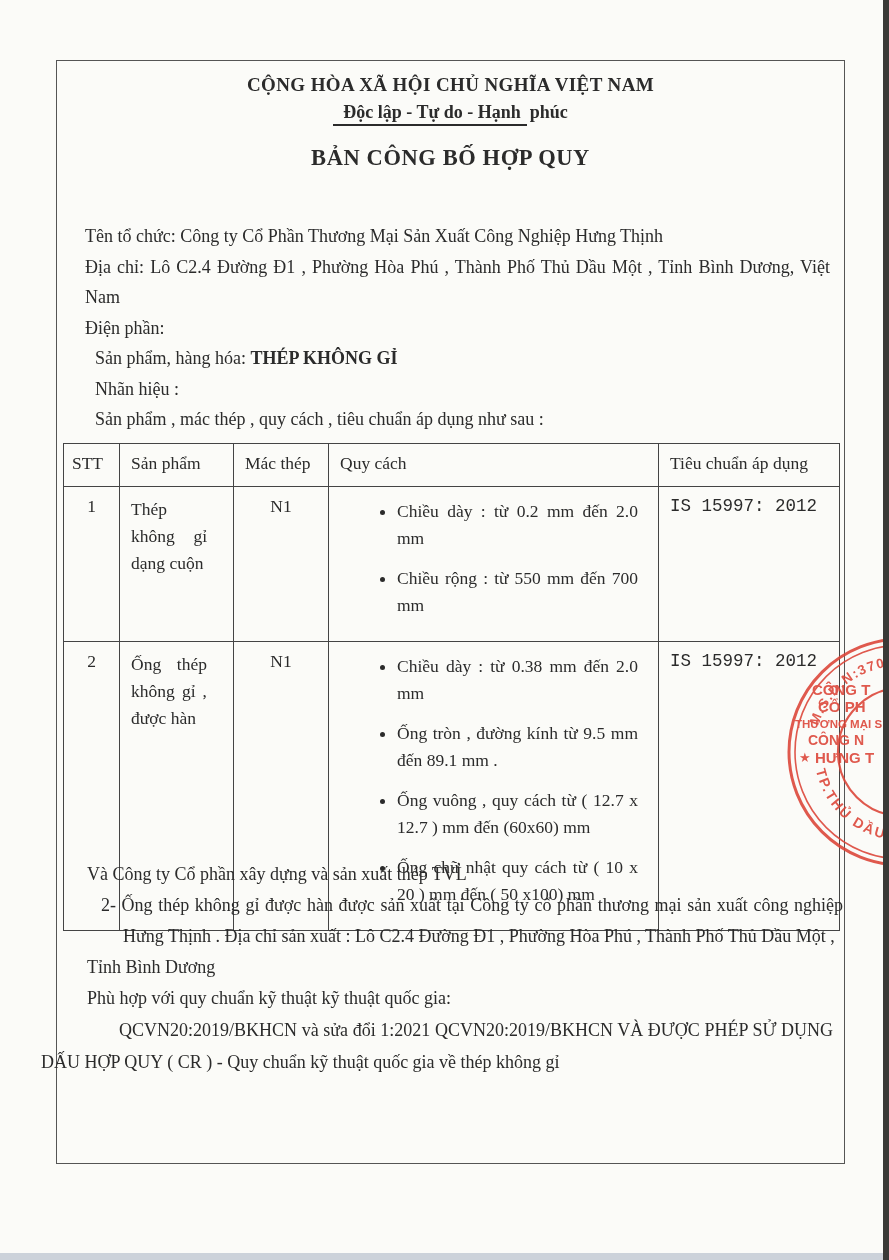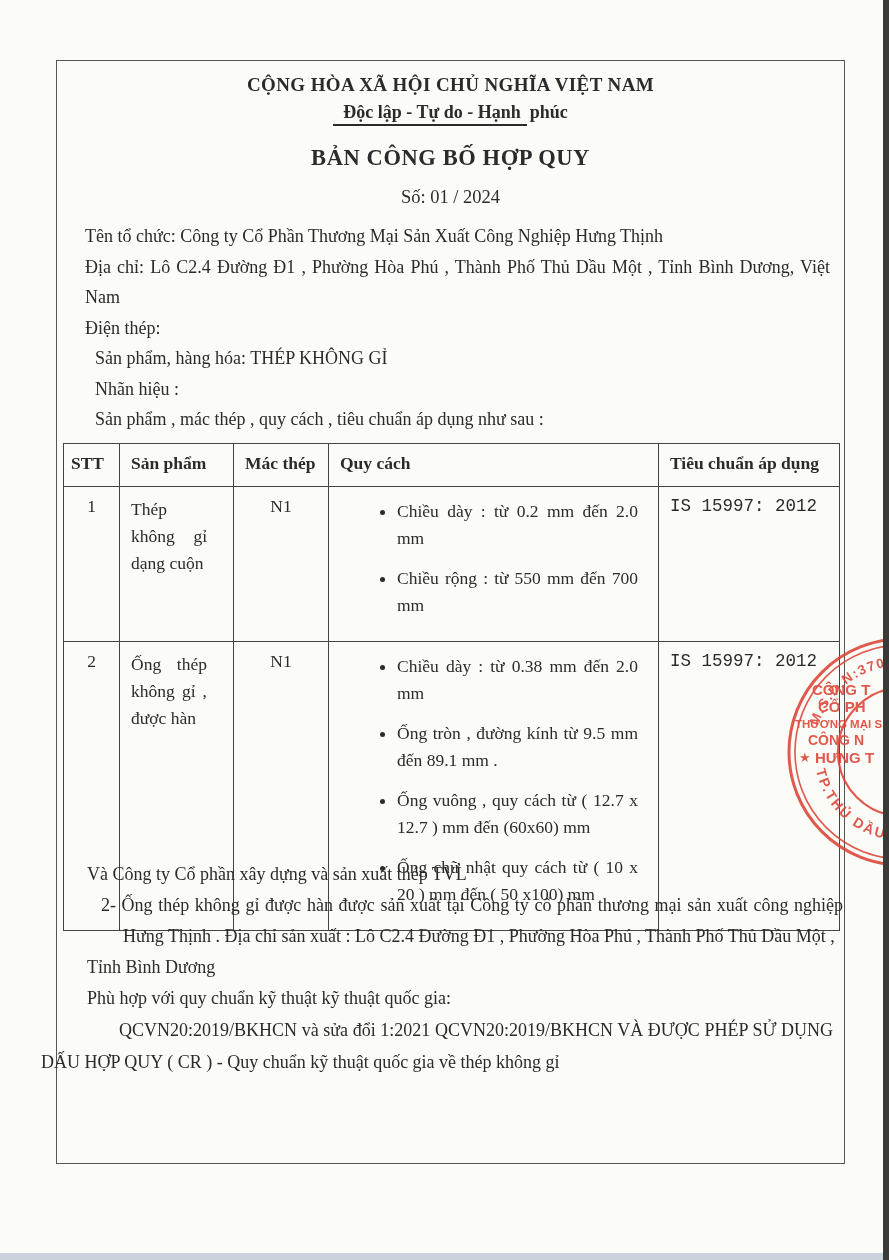--- a/index.html
+++ b/index.html
@@ -23,31 +23,31 @@
     font-weight:bold;font-size:18px;}
   .motto .u{border-bottom:2.2px solid #2b2b2b;padding:0 6px 2px 10px;text-align:center;}
   .motto .tail{padding-left:3px;}
   .doc-title{position:absolute;left:0;top:84px;width:100%;text-align:center;
     font-weight:bold;font-size:22.5px;letter-spacing:.6px;}
   .doc-number{position:absolute;left:0;top:126px;width:100%;text-align:center;font-size:18.5px;}
   
   .info{position:absolute;left:20px;top:160px;width:745px;font-size:18px;line-height:30.5px;text-align:justify;margin-left:8px;}
   .info p{margin:0;}
   .info .indent{padding-left:10px;}
-  .bold{font-weight:normal;}
+  .bold{font-weight:bold;}
   
   .spec-table{
     position:absolute;left:6px;top:382px;width:776px;
     border-collapse:collapse;table-layout:fixed;font-size:17.5px;
   }
   .spec-table col.c1{width:56px;} .spec-table col.c2{width:114px;}
   .spec-table col.c3{width:95px;} .spec-table col.c4{width:330px;}
   .spec-table col.c5{width:181px;}
   .spec-table th,.spec-table td{border:1.6px solid #444;vertical-align:top;}
-  .spec-table th{font-weight:bold;text-align:left;padding:9px 10px 9px 11px;height:24px;}
+  .spec-table th{font-weight:normal;text-align:left;padding:9px 10px 9px 11px;height:24px;}
   .spec-table th.center{text-align:center;padding-left:2px;}
   .spec-table td{padding:9px 6px;}
   .spec-table td.center{text-align:center;}
   .spec-table td.name{text-align:justify;padding-left:11px;padding-right:26px;line-height:27px;}
   .spec-table td.std{padding-left:11px;font-family:Liberation Mono, monospace;}
   .spec-table tr.row1 td{height:100px;}
   .spec-table tr.row2 td{height:220px;}
   ul.specs{margin:2px 0 0 0;padding-left:62px;}
   ul.specs li{margin-bottom:13px;text-align:justify;line-height:27px;padding-right:14px;}
   
@@ -65,26 +65,25 @@
 
 <div class="page">
 
   <div class="border-box">
 
     <div class="nat-title">CỘNG HÒA XÃ HỘI CHỦ NGHĨA VIỆT NAM</div>
 
     <div class="motto"><span class="u">Độc lập - Tự do - Hạnh</span><span class="tail">phúc</span></div>
 
     <div class="doc-title">BẢN CÔNG BỐ HỢP QUY</div>
-    <div class="doc-number">Số: 01 / 2024</div>
 
     <div class="info">
       <p>Tên tổ chức: Công ty Cổ Phần Thương Mại Sản Xuất Công Nghiệp Hưng Thịnh</p>
       <p>Địa chỉ: Lô C2.4 Đường Đ1 , Phường Hòa Phú , Thành Phố Thủ Dầu Một , Tỉnh Bình Dương, Việt Nam</p>
-      <p>Điện thép:</p>
+      <p>Điện phần:</p>
       <p class="indent"><span>Sản phẩm, hàng hóa: </span><span class="bold">THÉP KHÔNG GỈ</span></p>
       <p class="indent">Nhãn hiệu :</p>
       <p class="indent">Sản phẩm , mác thép , quy cách , tiêu chuẩn áp dụng như sau :</p>
     </div>
 
     <table class="spec-table">
       <colgroup>
           <col class="c1">
           <col class="c2">
           <col class="c3">

